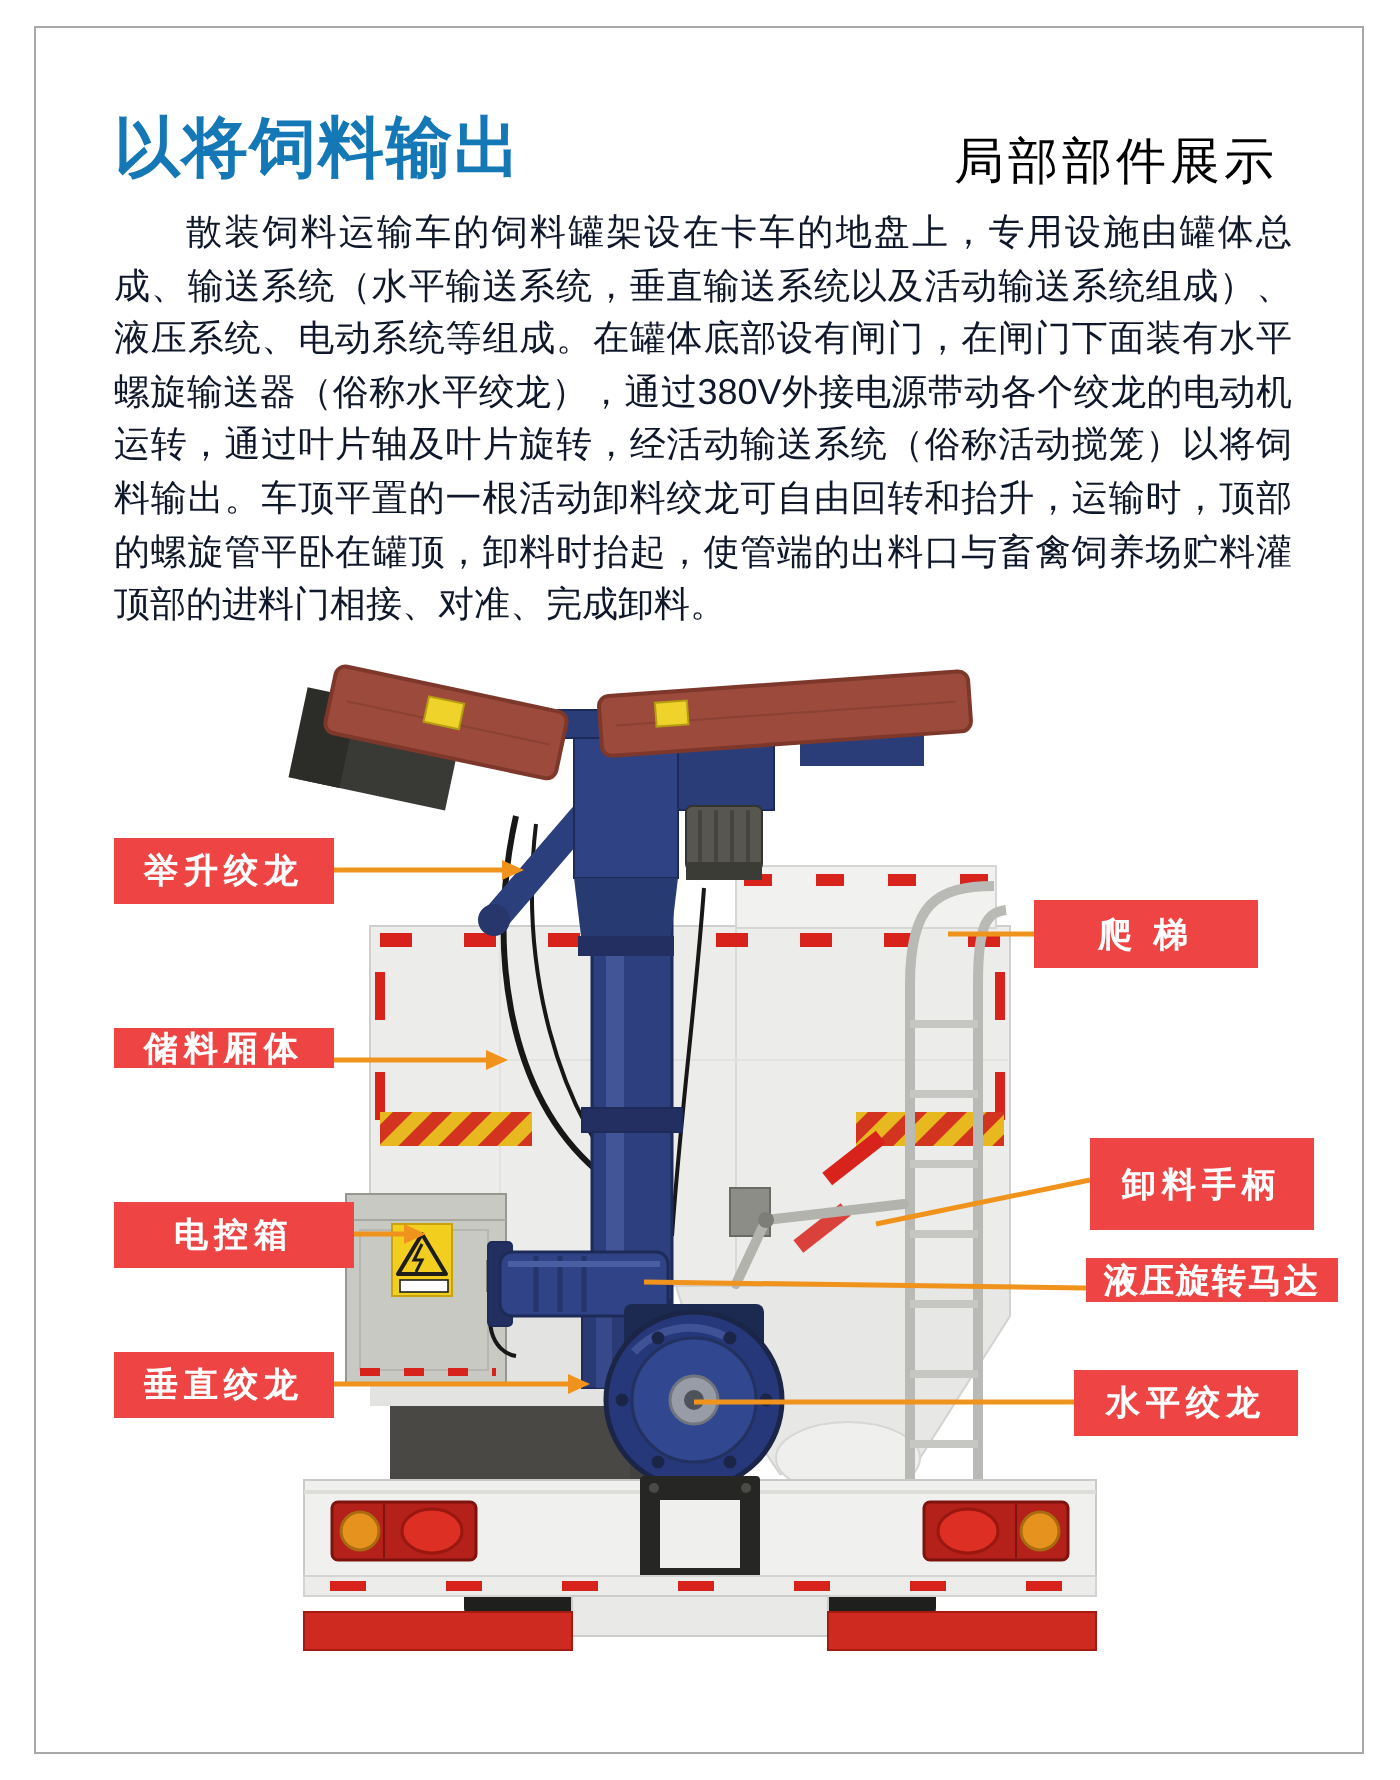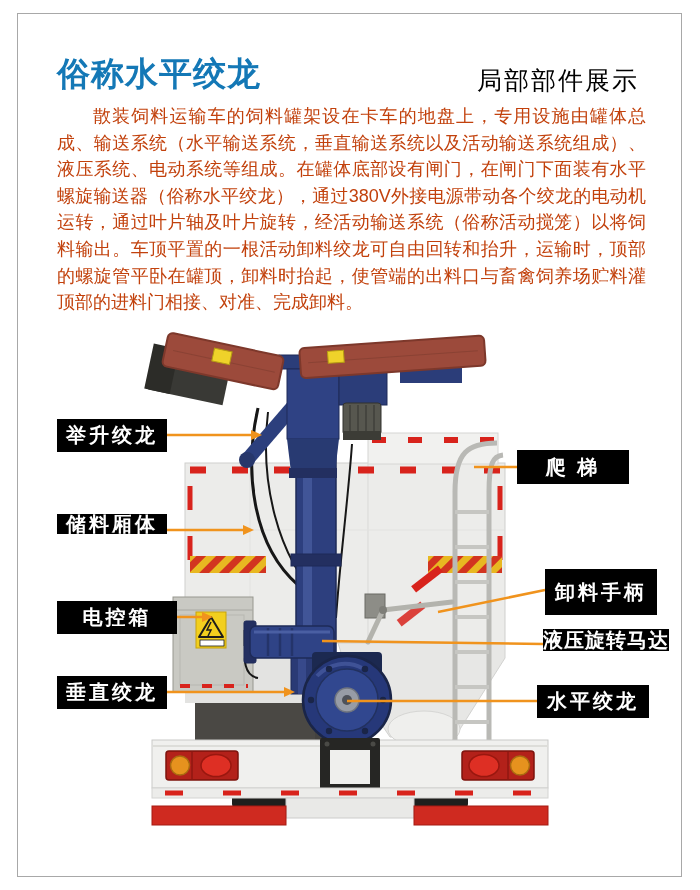--- a/index.html
+++ b/index.html
@@ -17,37 +17,37 @@
     font-size:33px;font-weight:bold;color:#1478b6;letter-spacing:1px;
     white-space:nowrap;
   }
   .subtitle{
     position:absolute;left:477px;top:64px;
     font-size:25px;font-weight:500;color:#000000;letter-spacing:2px;
     white-space:nowrap;
   }
   .desc{
     position:absolute;left:57px;top:103px;width:589px;
-    font-size:18px;line-height:26.6px;color:#c2410c;
+    font-size:18px;line-height:26.6px;color:#0f172a;
     text-align:justify;text-indent:2em;
   }
   .diagram-svg{position:absolute;left:0;top:0;width:700px;height:890px;}
   .lbl{
-    position:absolute;background:#000000;color:#ffffff;
-    font-size:20px;font-weight:bold;letter-spacing:3px;
+    position:absolute;background:#ef4444;color:#ffffff;
+    font-size:17px;font-weight:bold;letter-spacing:3px;
     display:flex;align-items:center;justify-content:center;
     white-space:nowrap;z-index:5;
   }
 </style>
 </head>
 <body>
 
 <div class="frame"></div>
 
-<div class="title">俗称水平绞龙</div>
+<div class="title">以将饲料输出</div>
 <div class="subtitle">局部部件展示</div>
 <div class="desc">散装饲料运输车的饲料罐架设在卡车的地盘上，专用设施由罐体总成、输送系统（水平输送系统，垂直输送系统以及活动输送系统组成）、液压系统、电动系统等组成。在罐体底部设有闸门，在闸门下面装有水平螺旋输送器（俗称水平绞龙），通过380V外接电源带动各个绞龙的电动机运转，通过叶片轴及叶片旋转，经活动输送系统（俗称活动搅笼）以将饲料输出。车顶平置的一根活动卸料绞龙可自由回转和抬升，运输时，顶部的螺旋管平卧在罐顶，卸料时抬起，使管端的出料口与畜禽饲养场贮料灌顶部的进料门相接、对准、完成卸料。</div>
 
 <svg class="diagram-svg" viewBox="0 0 700 890">
   <defs>
     <pattern id="chev" width="14" height="14" patternUnits="userSpaceOnUse" patternTransform="rotate(45)">
       <rect width="14" height="14" fill="#e8b821"></rect>
       <rect width="7" height="14" fill="#d23420"></rect>
     </pattern>
   </defs>

